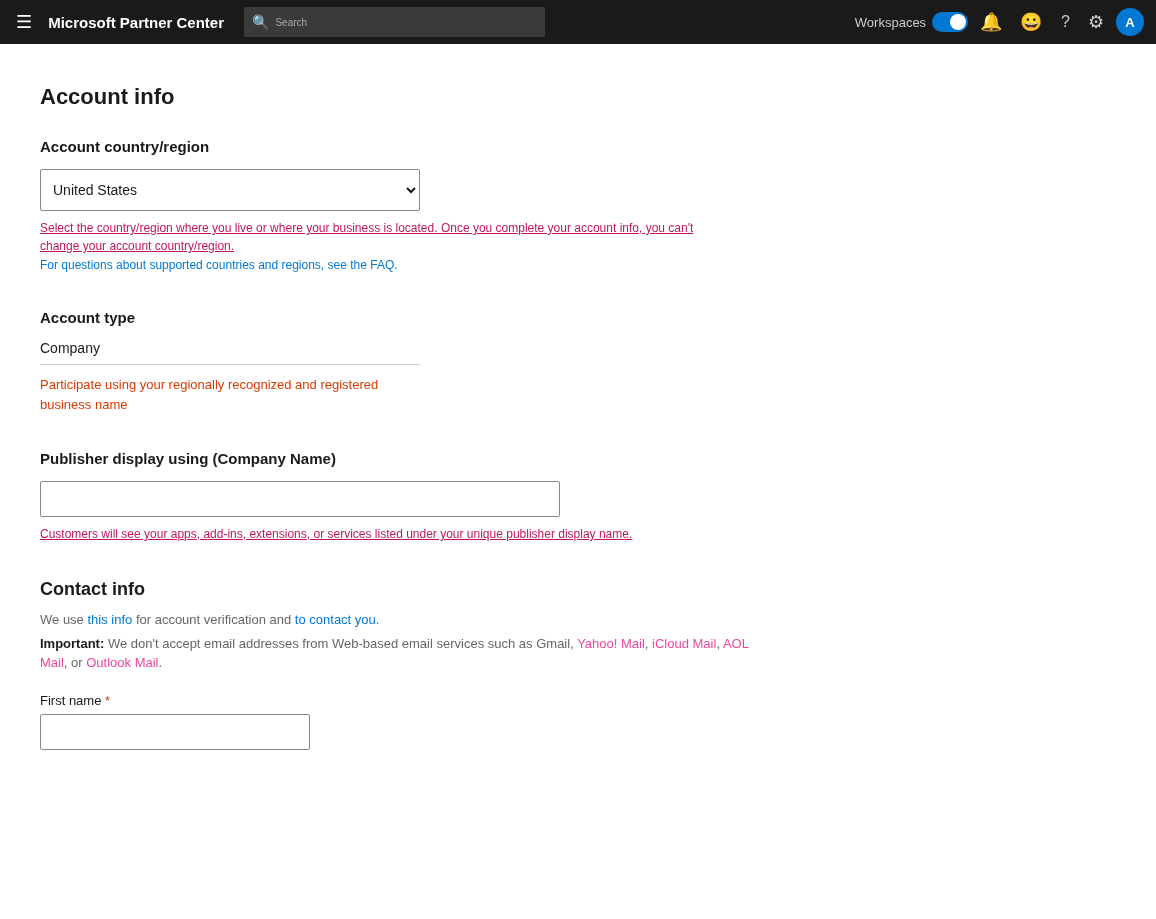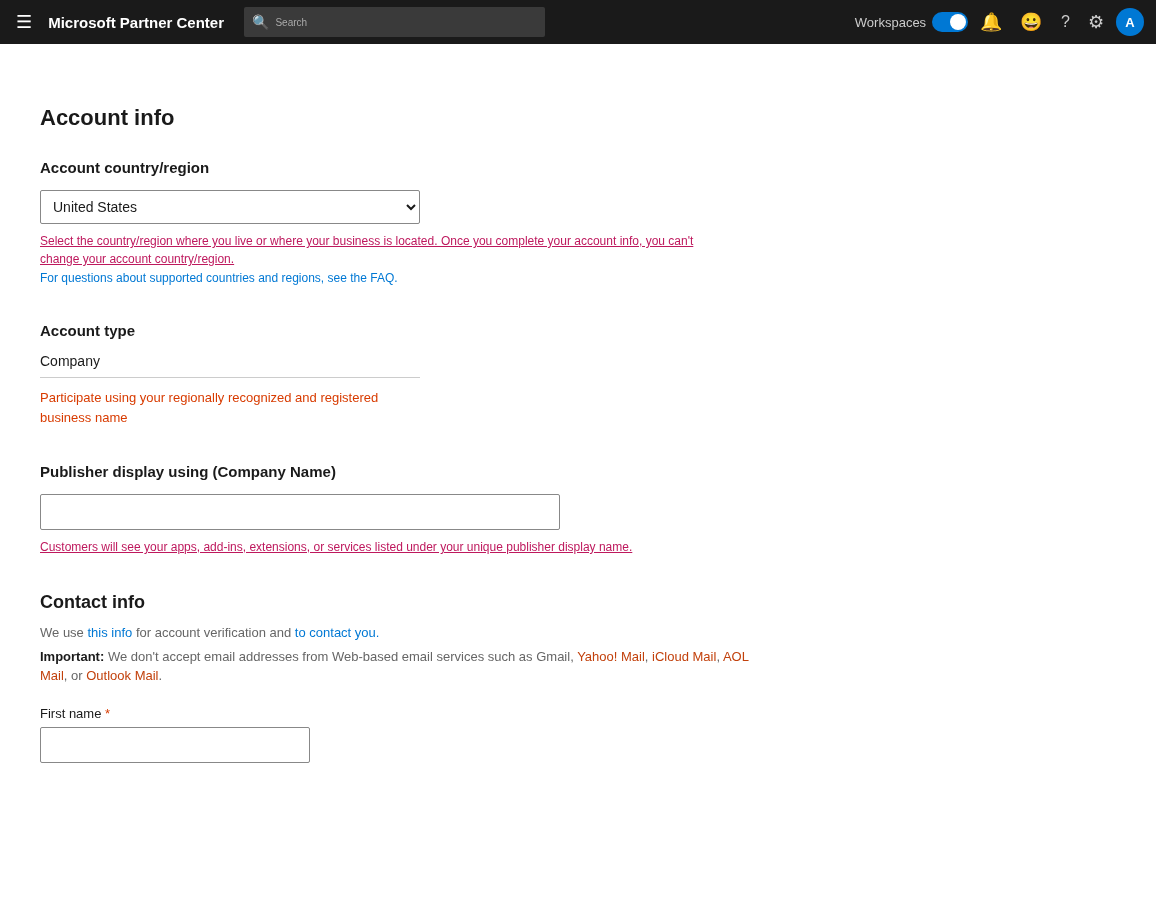--- a/index.html
+++ b/index.html
@@ -98,21 +98,21 @@
       align-items: center;
       justify-content: center;
       color: #fff;
       font-size: 13px;
       font-weight: 600;
       cursor: pointer;
     }
 
     
     .main-content {
-      padding: 61px 40px 60px 40px;
+      padding: 40px 40px 60px 40px;
       max-width: 800px;
     }
 
     .page-title {
       font-size: 22px;
       font-weight: 600;
       color: #1a1a1a;
       margin-bottom: 28px;
     }
 
@@ -122,21 +122,21 @@
 
     .section-label {
       font-size: 15px;
       font-weight: 600;
       color: #1a1a1a;
       margin-bottom: 14px;
     }
 
     .country-select {
       width: 380px;
-      height: 34px;
+      height: 42px;
       border: 1px solid #888;
       border-radius: 2px;
       padding: 0 8px;
       font-size: 14px;
       color: #1a1a1a;
       background: #fff;
       cursor: pointer;
       appearance: auto;
     }
 
@@ -209,21 +209,21 @@
       font-size: 13px;
       color: #666;
       max-width: 900px;
       line-height: 1.5;
       margin-bottom: 20px;
     }
     .contact-info-important strong {
       color: #1a1a1a;
     }
     .contact-info-important a {
-      color: #c2410c;
+      color: #ec4899;
       text-decoration: none;
     }
 
     .name-row {
       display: flex;
       gap: 24px;
     }
 
     .field-group {
       display: flex;

